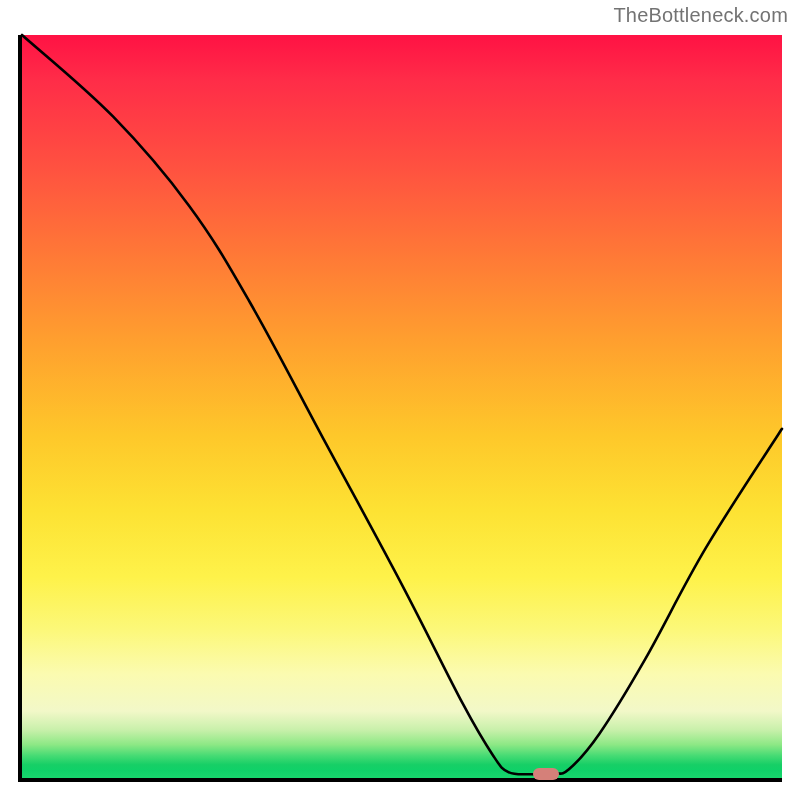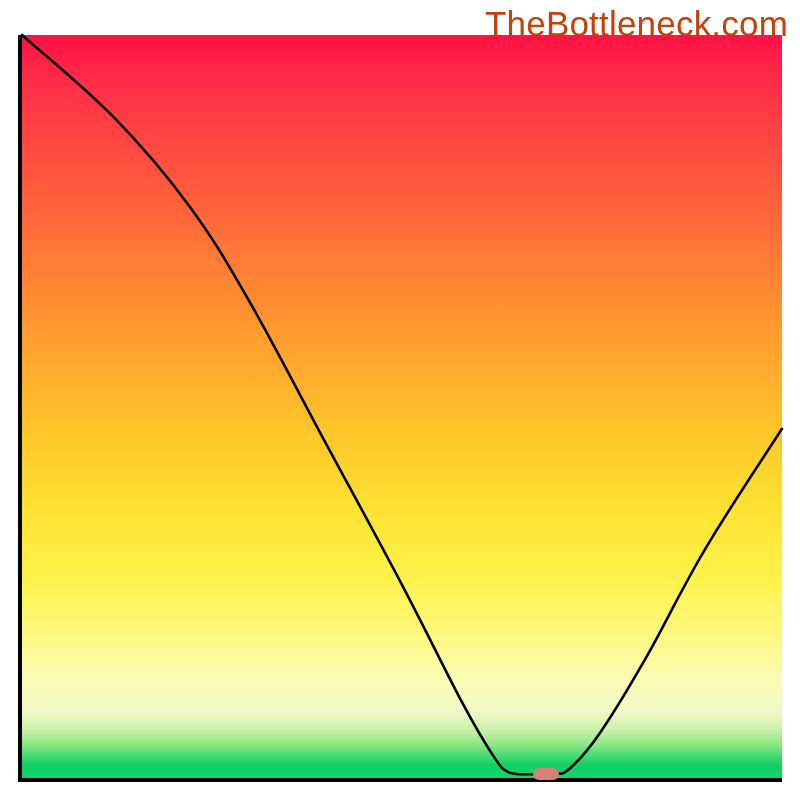--- a/index.html
+++ b/index.html
@@ -14,22 +14,22 @@
   .frame {
     position: relative;
     width: 800px;
     height: 800px;
     box-sizing: border-box;
   }
   .watermark {
     position: absolute;
     top: 4px;
     right: 12px;
-    font-size: 35px;
-    color: #c2410c;
+    font-size: 20px;
+    color: #737373;
     font-weight: 400;
     letter-spacing: 0.2px;
     user-select: none;
   }
   .plot-area {
     position: absolute;
     left: 18px;
     top: 35px;
     width: 764px;   
     height: 747px;  

